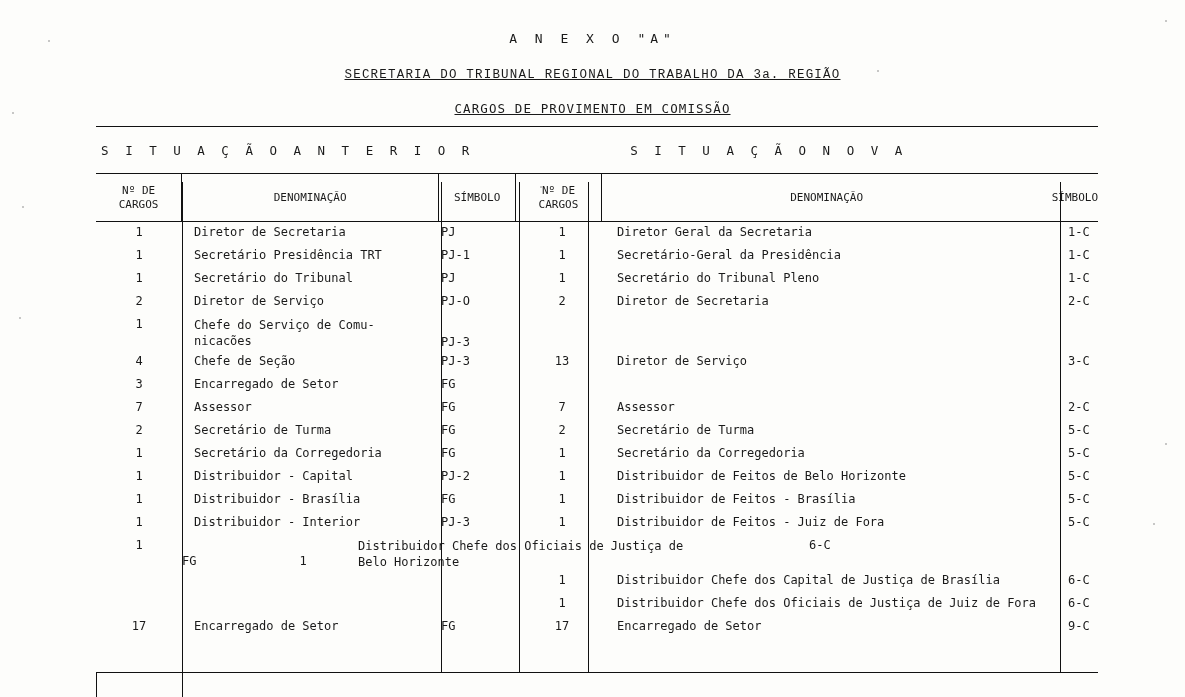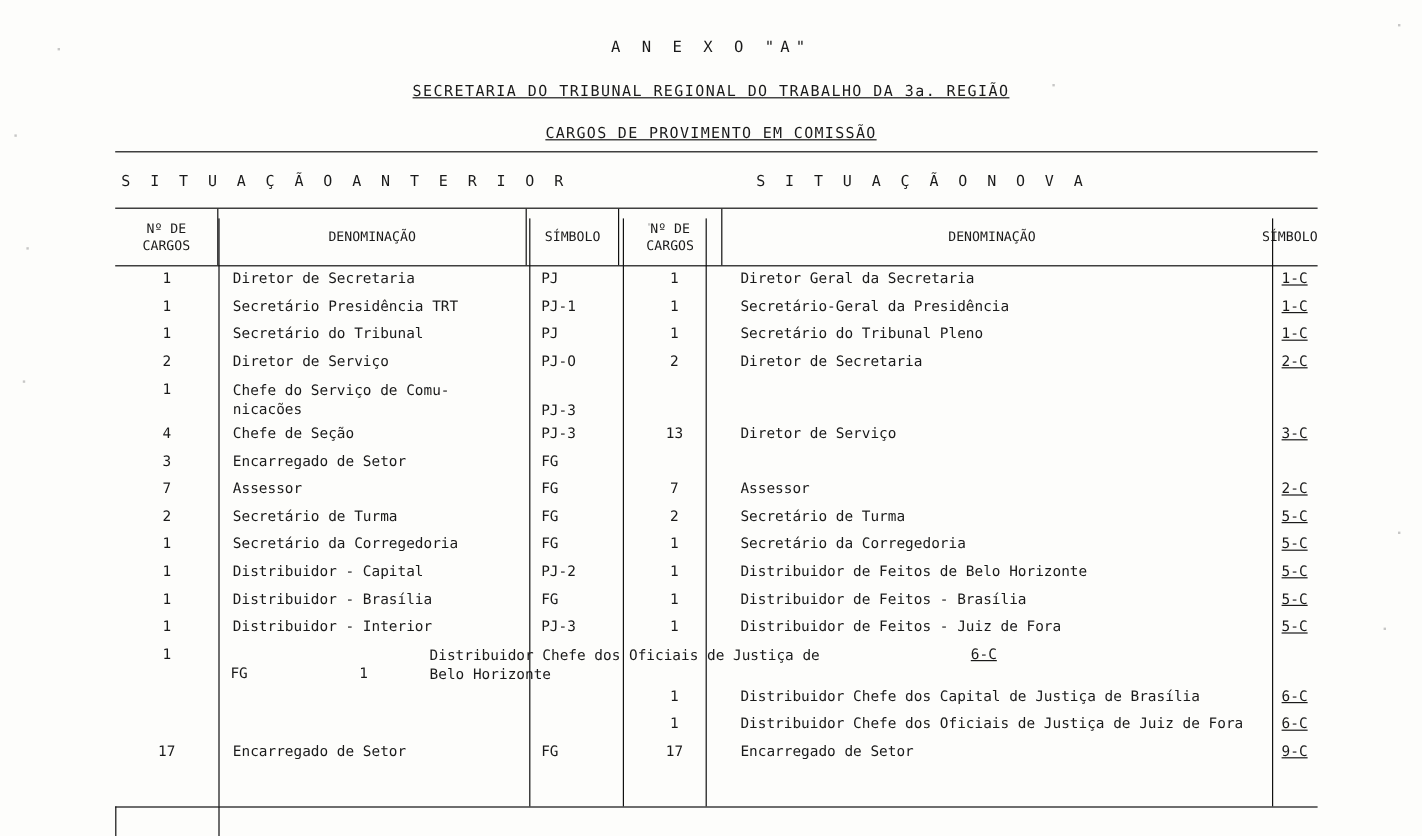--- a/index.html
+++ b/index.html
@@ -36,20 +36,21 @@
     font-size: 13px;
     letter-spacing: 5px;
     display: inline-block;
   }
   .t-sec {
     font-size: 12.5px;
     letter-spacing: 1.2px;
     text-decoration: underline;
     display: inline-block;
     margin-top: 21px;
+    font-family: Liberation Mono, monospace;
   }
   .t-cargos {
     font-size: 12.5px;
     letter-spacing: 1.1px;
     text-decoration: underline;
     display: inline-block;
     margin-top: 19px;
   }
 
   .table-wrap {
@@ -117,22 +118,22 @@
   }
   .cell {
     box-sizing: border-box;
     display: flex;
     align-items: flex-start;
     padding-top: 3px;
     line-height: 1.32;
   }
   .cell.center { justify-content: center; }
   .cell.left { justify-content: flex-start; padding-left: 12px; }
-  .cell.simb { justify-content: flex-start; padding-left: 10px; }
-  .cell.simb2 { justify-content: flex-start; padding-left: 8px; text-decoration: underline; }
+  .cell.simb { justify-content: flex-start; }
+  .cell.simb2 { justify-content: flex-start; padding-left: 8px; }
   .two-line { line-height: 1.35; }
 
   .footer-line {
     position: absolute;
     left: 96px;
     top: 672px;
     width: 1002px;
     border-top: 1.5px solid #111;
   }
   .vert-seg {

